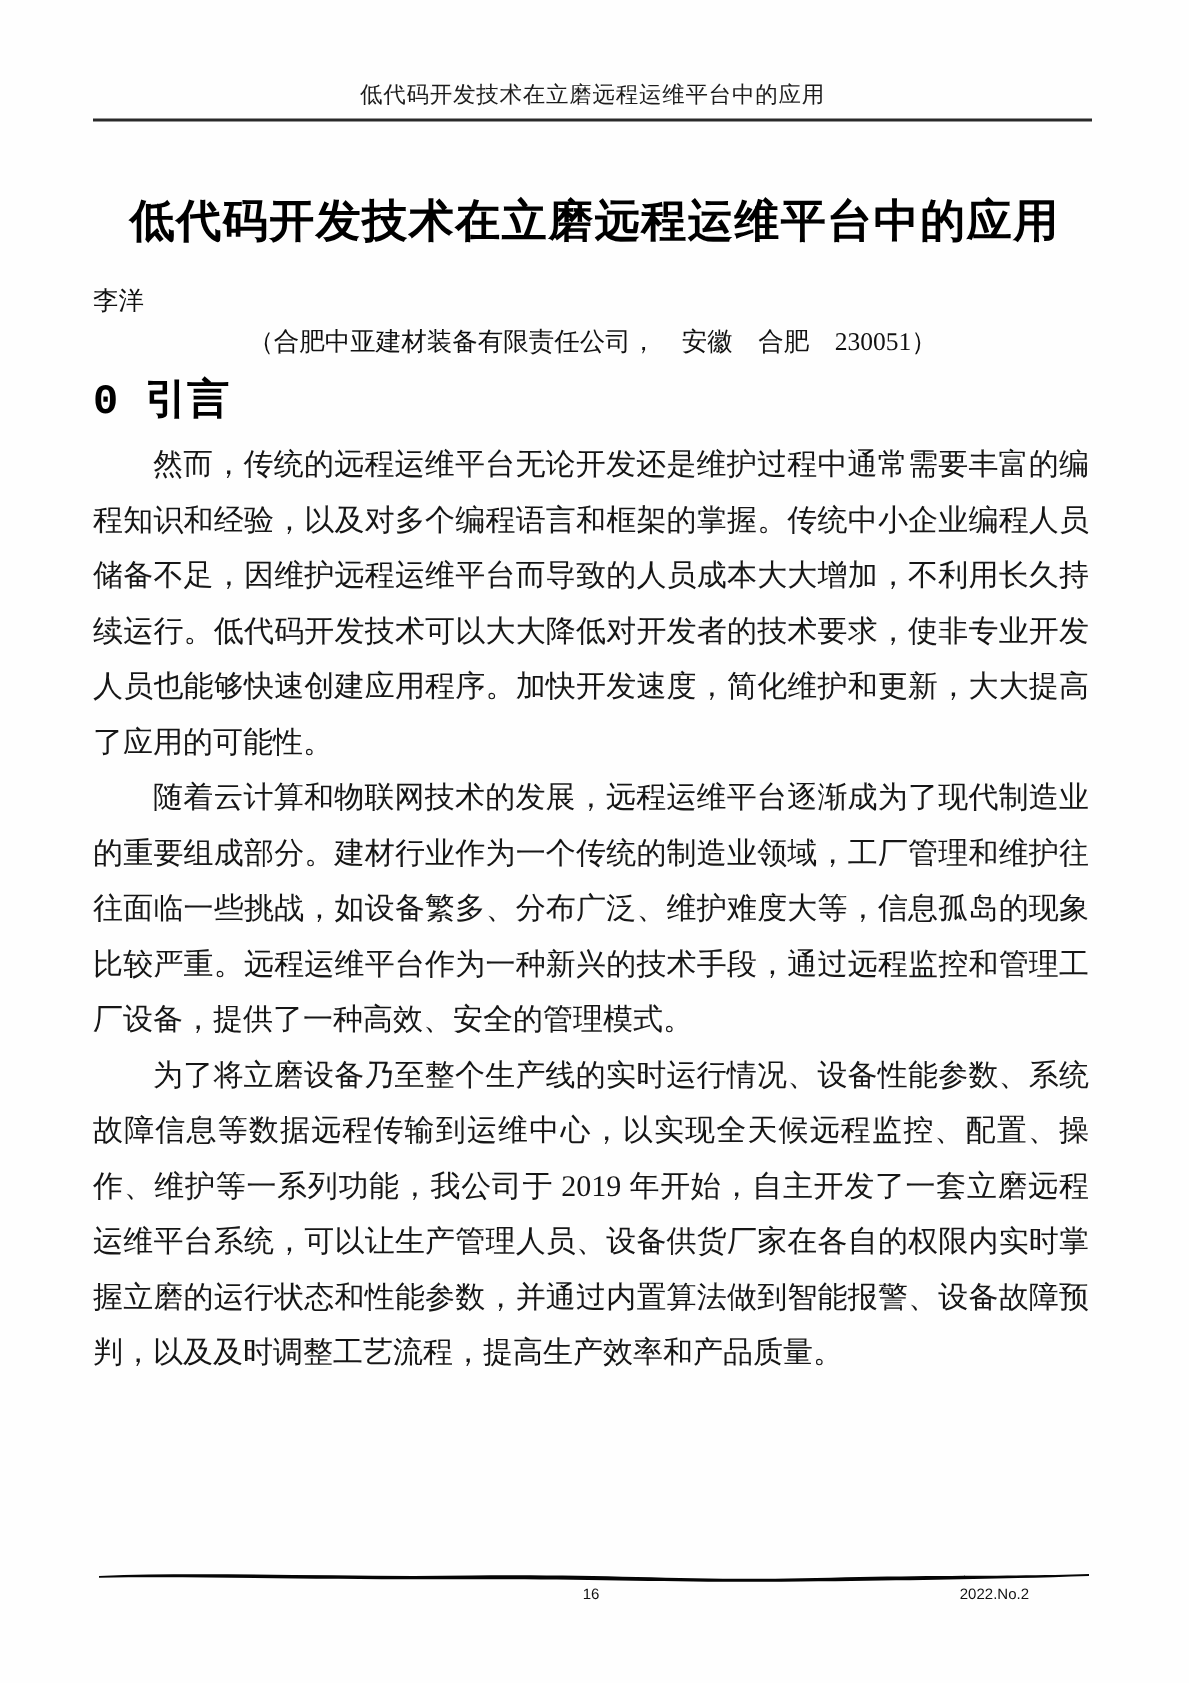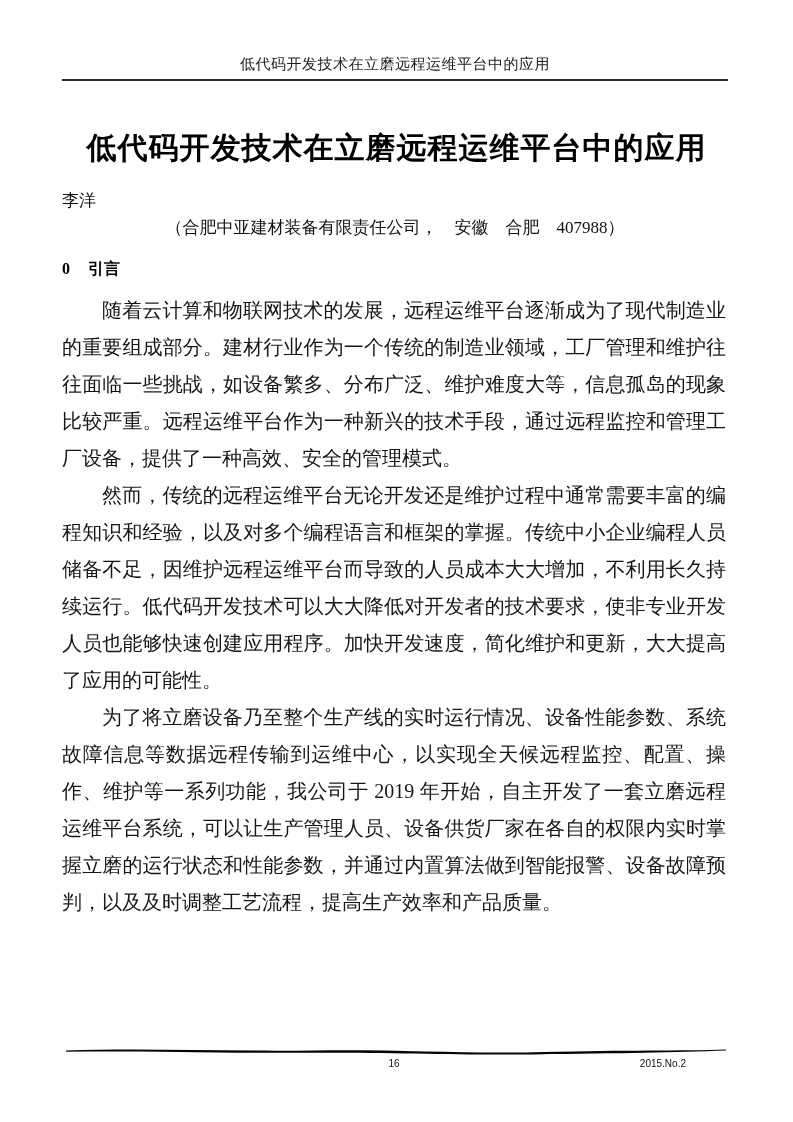--- a/index.html
+++ b/index.html
@@ -66,23 +66,23 @@
     white-space: pre;
     color: #111;
   }
   .content {
     position: absolute;
     top: 250px;
     left: 62px;
     width: 664px;
   }
   .section-heading {
-    font-family: Liberation Serif, serif;
+    font-family: Liberation Mono, monospace;
     font-weight: bold;
-    font-size: 16px;
+    font-size: 28px;
     line-height: 28px;
     color: #000;
     margin: 5px 0 9px 0;
   }
   .section-heading .sec-num { display: inline-block; margin-right: 18px; }
   .content p {
     font-size: 20px;
     line-height: 37px;
     text-align: justify;
     text-indent: 2em;
@@ -123,47 +123,47 @@
 <div class="page">
 
   <div class="running-head">低代码开发技术在立磨远程运维平台中的应用</div>
 
   <div class="head-rule"></div>
 
   <div class="article-title">低代码开发技术在立磨远程运维平台中的应用</div>
 
   <div class="author-line">李洋</div>
 
-  <div class="affiliation-line">（合肥中亚建材装备有限责任公司，　安徽　合肥　407988）</div>
+  <div class="affiliation-line">（合肥中亚建材装备有限责任公司，　安徽　合肥　230051）</div>
 
   <div class="content">
 
     <div class="section-heading">
       <span class="sec-num">0</span><span>引言</span>
     </div>
 
 
+    <p>然而，传统的远程运维平台无论开发还是维护过程中通常需要丰富的编程知识和经验，以及对多个编程语言和框架的掌握。传统中小企业编程人员储备不足，因维护远程运维平台而导致的人员成本大大增加，不利用长久持续运行。低代码开发技术可以大大降低对开发者的技术要求，使非专业开发人员也能够快速创建应用程序。加快开发速度，简化维护和更新，大大提高了应用的可能性。</p>
+
     <p>随着云计算和物联网技术的发展，远程运维平台逐渐成为了现代制造业的重要组成部分。建材行业作为一个传统的制造业领域，工厂管理和维护往往面临一些挑战，如设备繁多、分布广泛、维护难度大等，信息孤岛的现象比较严重。远程运维平台作为一种新兴的技术手段，通过远程监控和管理工厂设备，提供了一种高效、安全的管理模式。</p>
-
-    <p>然而，传统的远程运维平台无论开发还是维护过程中通常需要丰富的编程知识和经验，以及对多个编程语言和框架的掌握。传统中小企业编程人员储备不足，因维护远程运维平台而导致的人员成本大大增加，不利用长久持续运行。低代码开发技术可以大大降低对开发者的技术要求，使非专业开发人员也能够快速创建应用程序。加快开发速度，简化维护和更新，大大提高了应用的可能性。</p>
 
 
     <p>为了将立磨设备乃至整个生产线的实时运行情况、设备性能参数、系统故障信息等数据远程传输到运维中心，以实现全天候远程监控、配置、操作、维护等一系列功能，我公司于 2019 年开始，自主开发了一套立磨远程运维平台系统，可以让生产管理人员、设备供货厂家在各自的权限内实时掌握立磨的运行状态和性能参数，并通过内置算法做到智能报警、设备故障预判，以及及时调整工艺流程，提高生产效率和产品质量。</p>
 
   </div>
 
   <svg class="footer-bar" viewBox="0 0 664 10" preserveAspectRatio="none">
     <path d="M2,4.6
              C 80,1.8 160,5.6 250,4.4
              C 340,3.2 400,8.2 480,6.0
              C 560,3.8 620,5.0 662,3.4
              L 662,4.6
              C 610,6.4 560,7.4 470,8.4
              C 390,9.3 330,6.4 240,6.8
              C 150,7.2 70,4.6 2,5.8 Z" fill="#050505"></path>
   </svg>
 
   <div class="footer-meta">
     <span class="page-number">16</span>
-    <span class="issue-label">2015.No.2</span>
+    <span class="issue-label">2022.No.2</span>
   </div>
 
 </div>
 
 </body></html>

